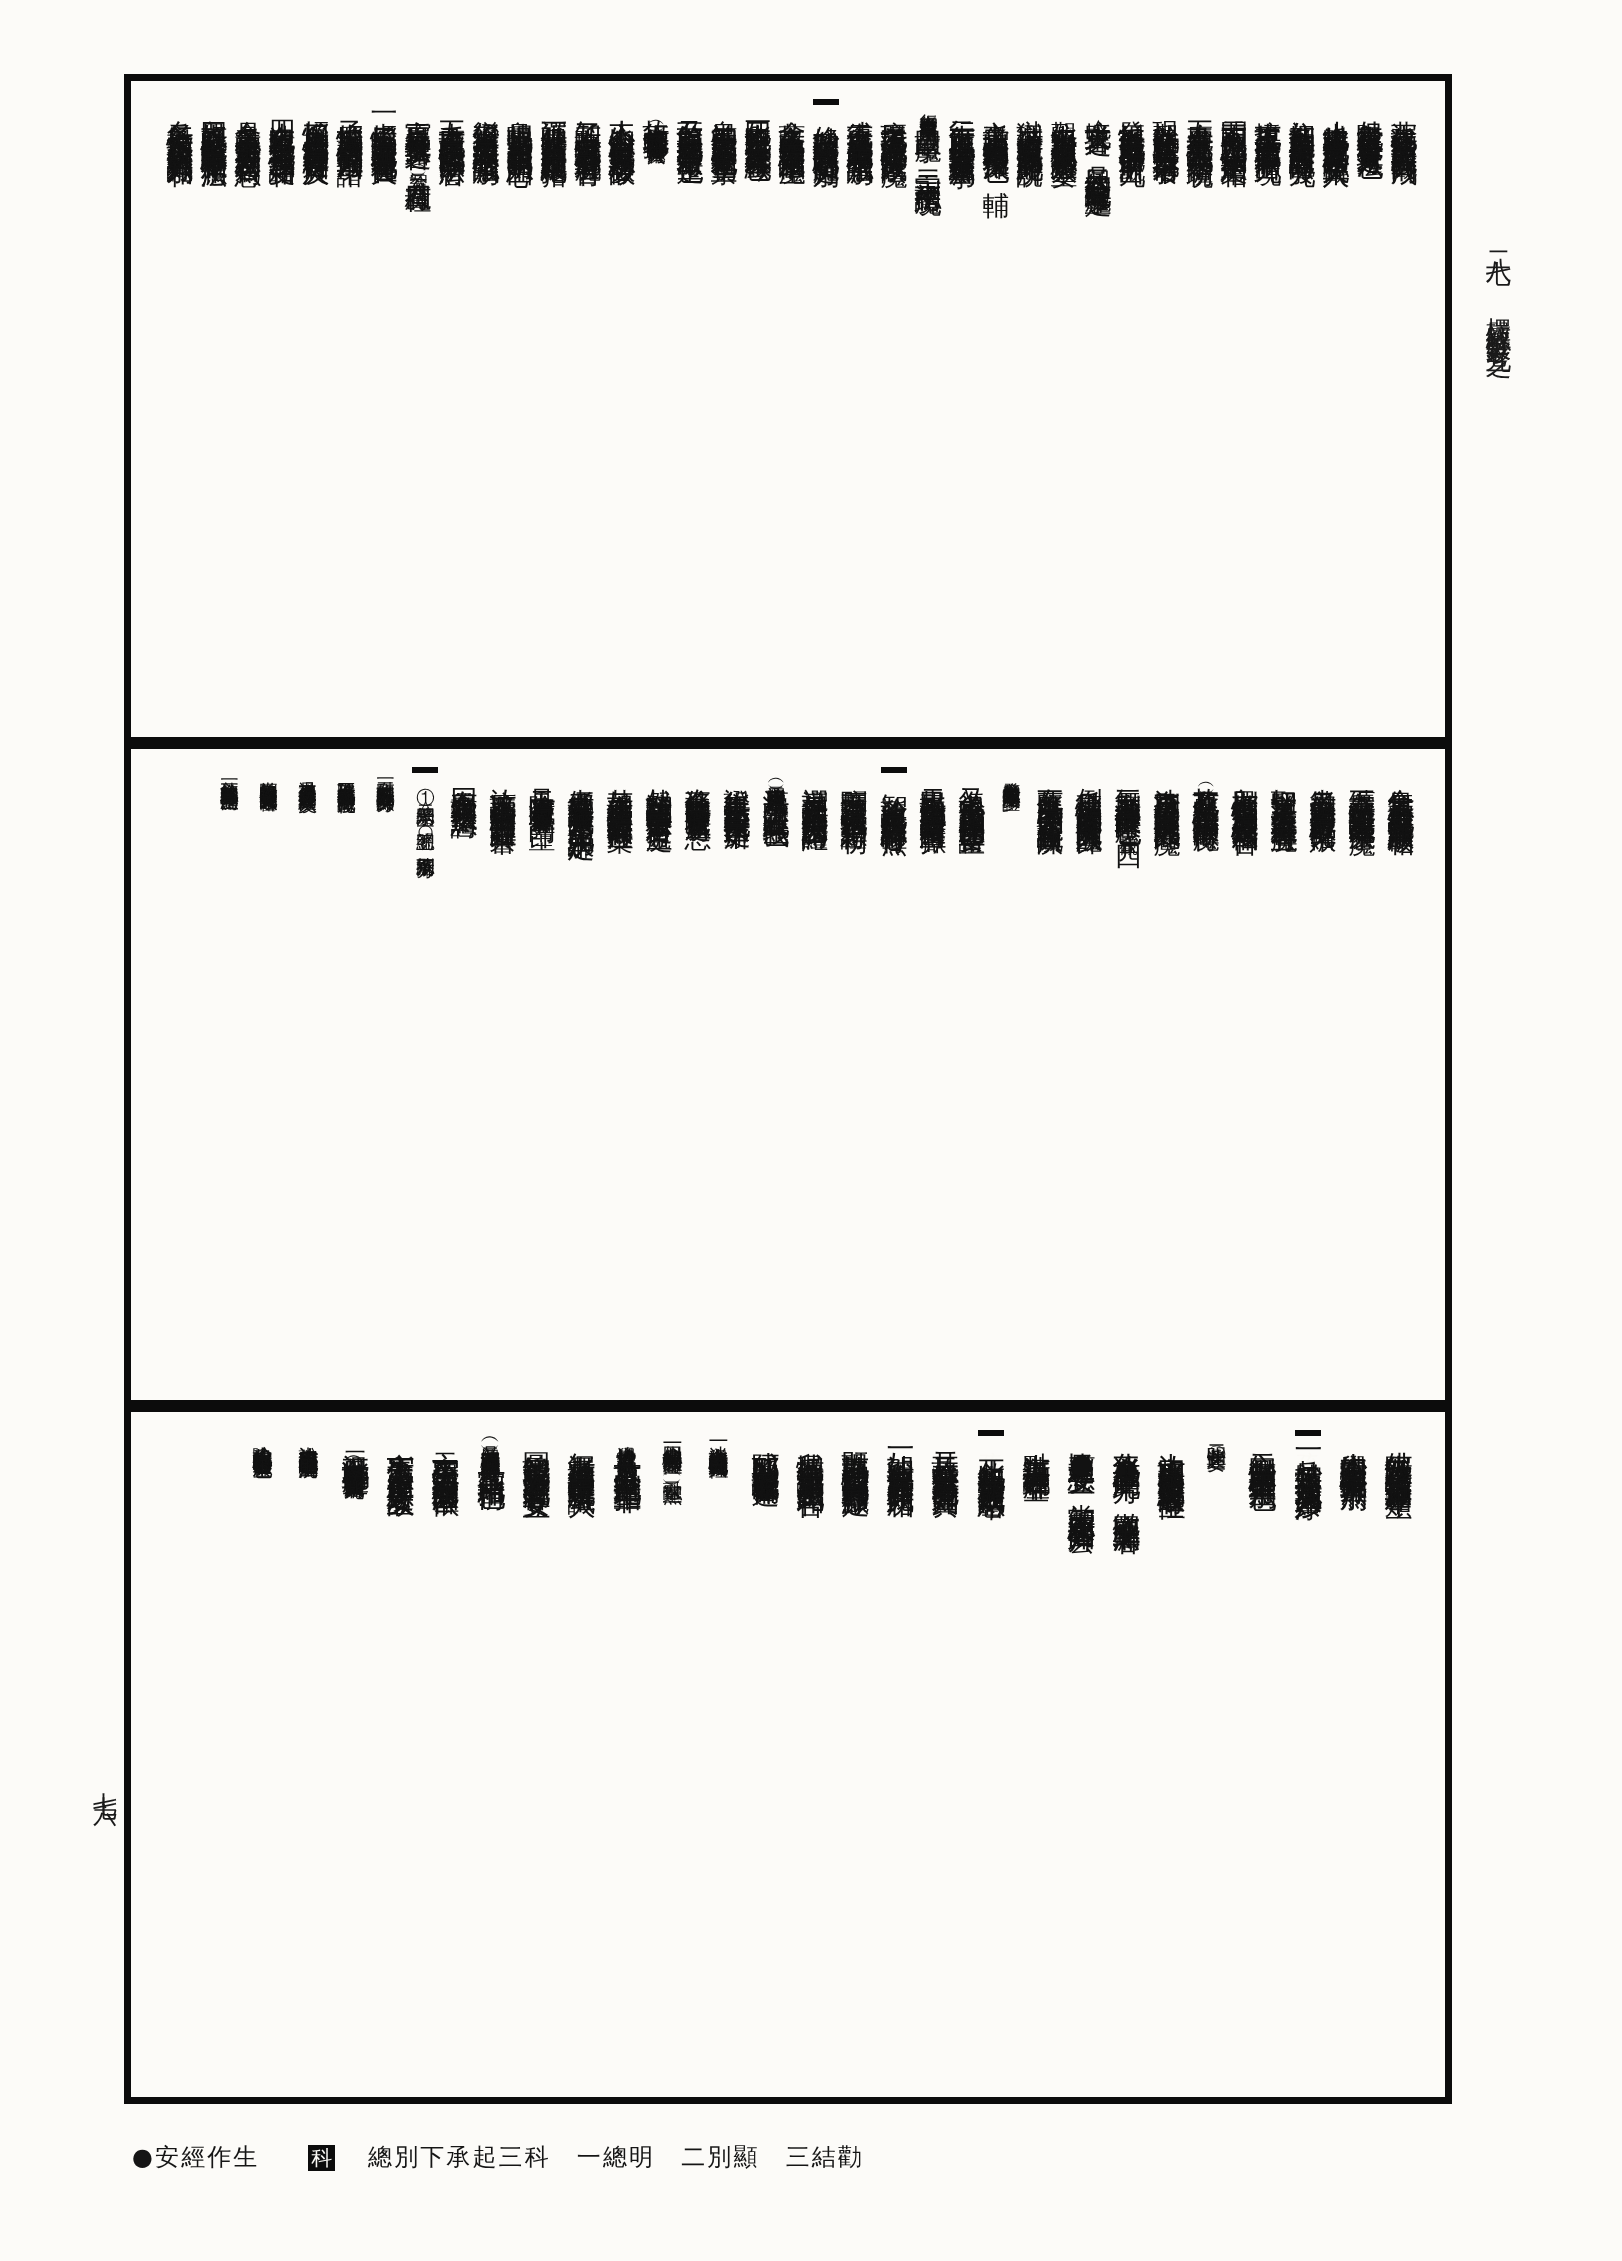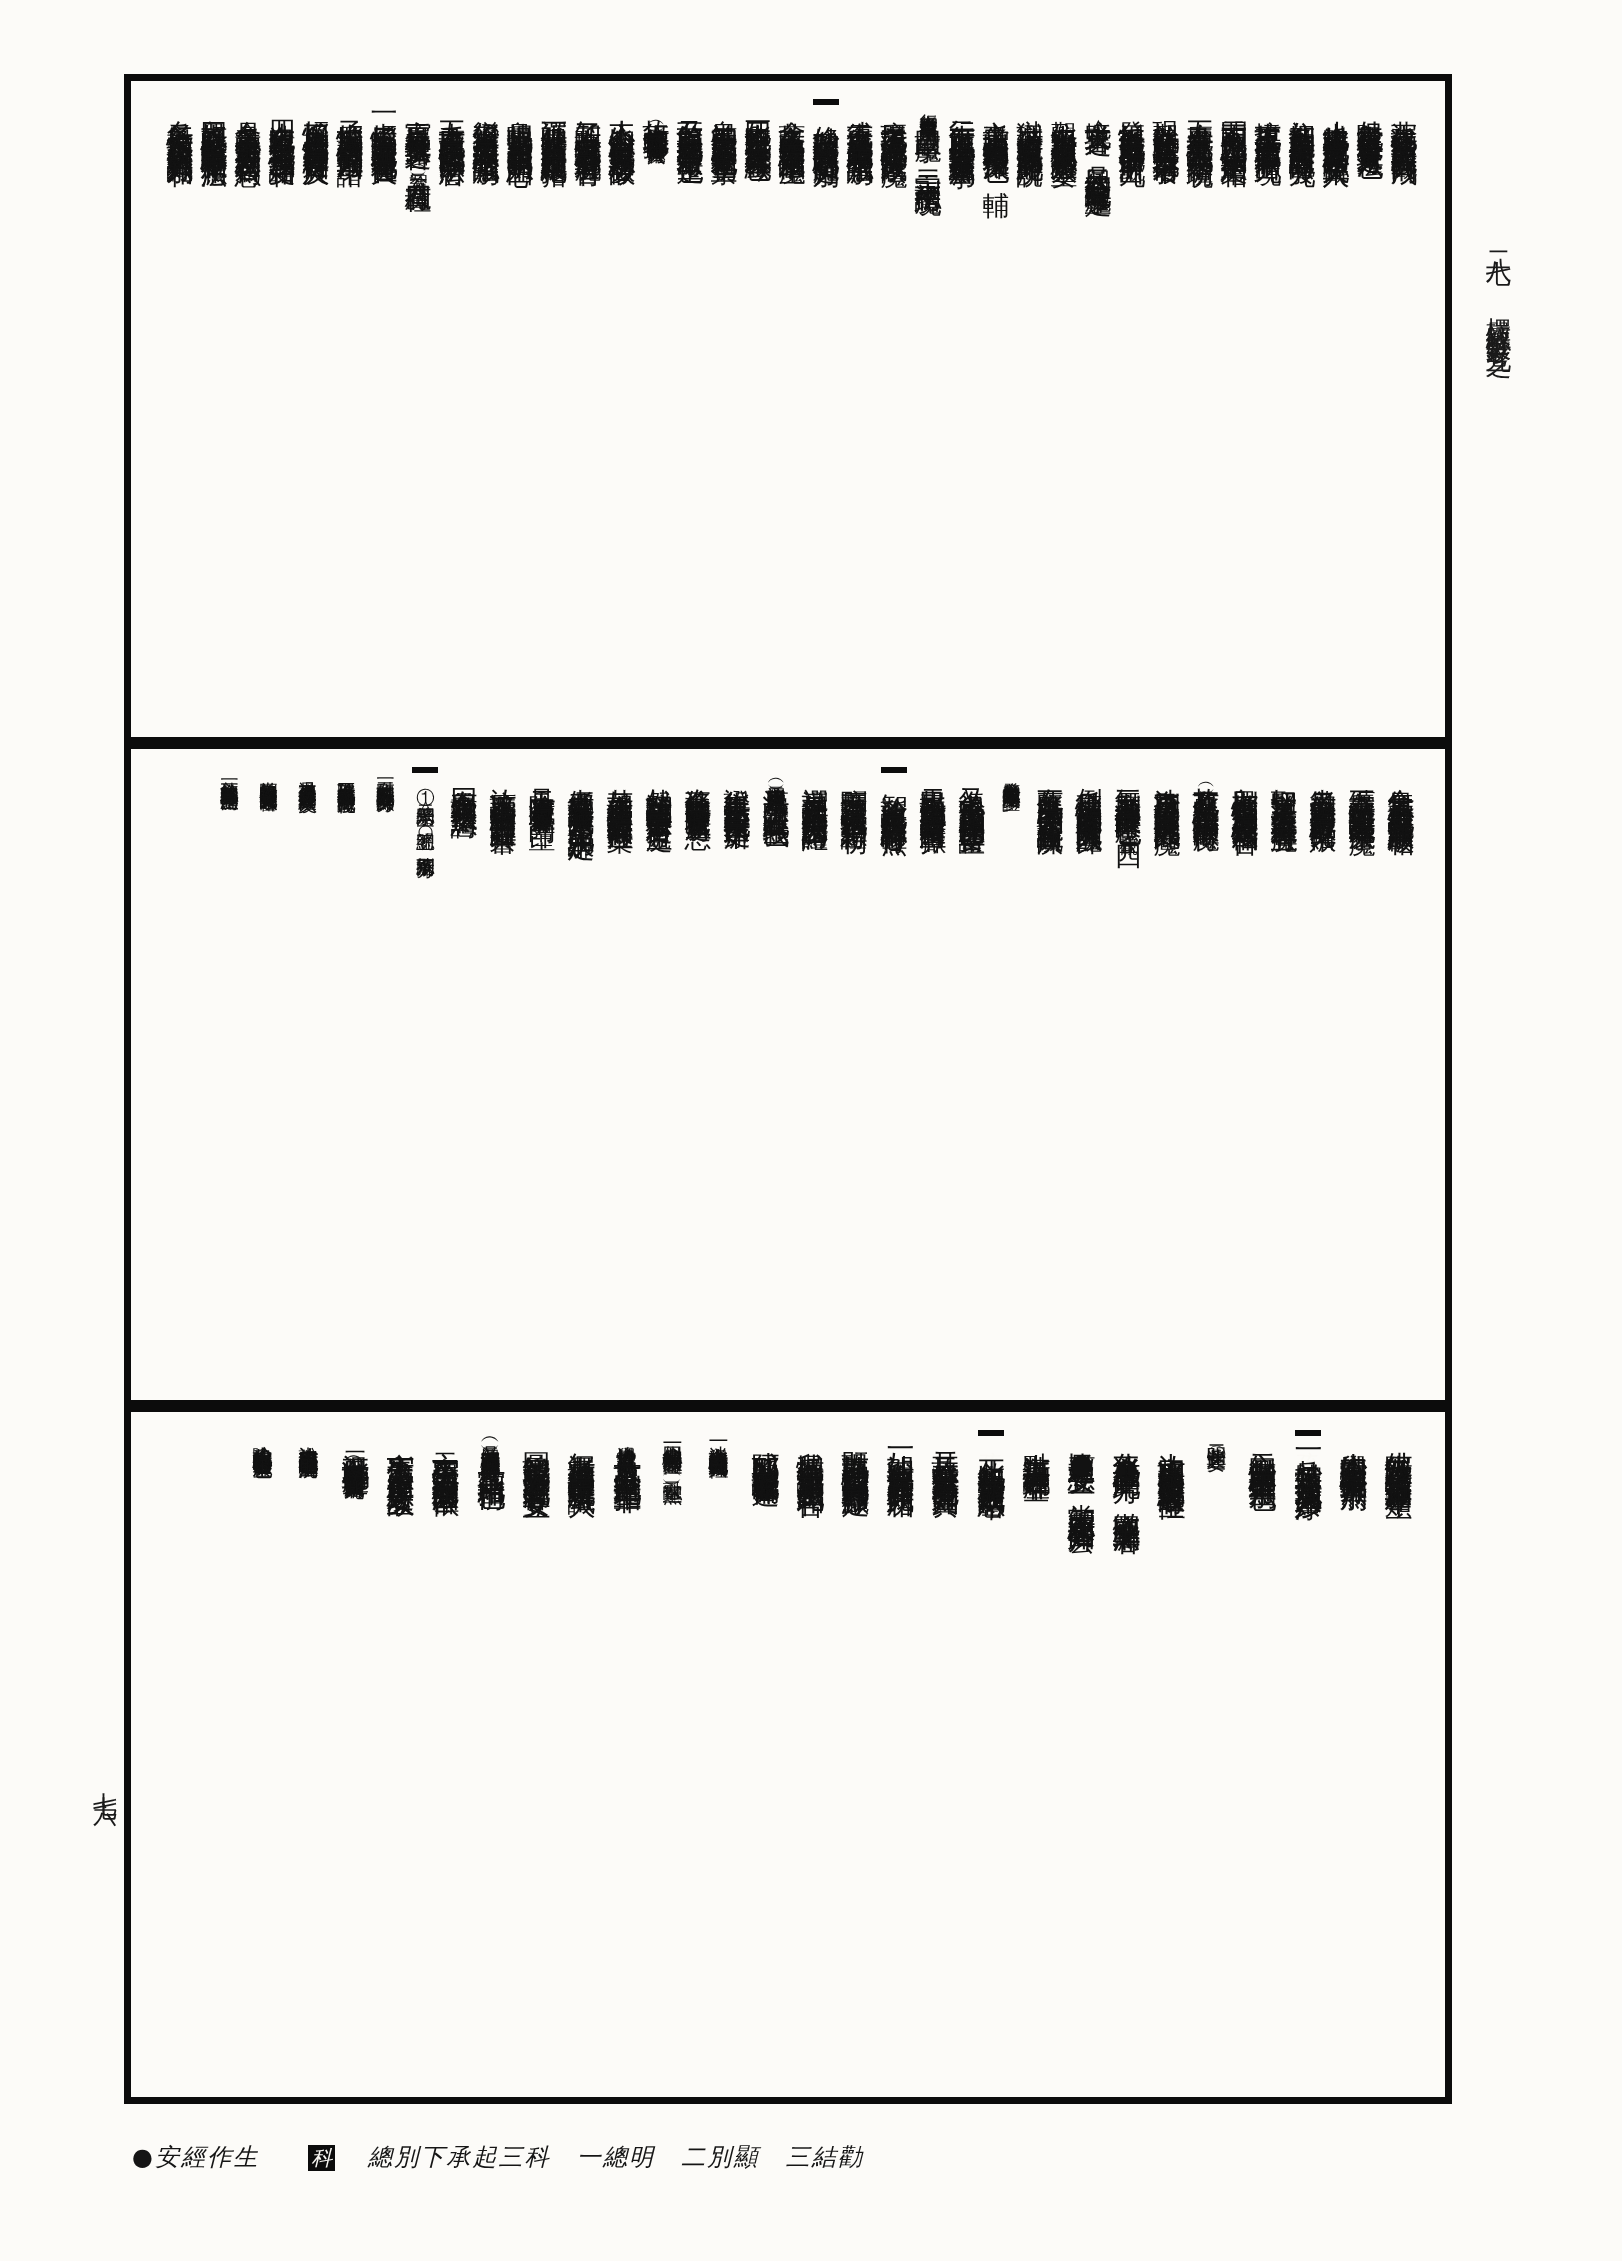--- a/index.html
+++ b/index.html
@@ -18,21 +18,21 @@
   .col span{text-orientation:upright;}
   .sm{font-size:18.4px;letter-spacing:0.7px;}
   .band-bottom .sm{font-size:20px;}
   .box{background:#0c0c0c;color:#faf9f5;font-size:23px;padding:2.8px 0;letter-spacing:0;}
   .margin-col{position:absolute;writing-mode:vertical-rl;text-orientation:upright;
               font-size:25.5px;letter-spacing:4.2px;color:#1a1a1a;}
   .margin-right{left:1482px;top:233px;height:990px;}
   .margin-left{left:89px;top:1773px;height:226px;font-size:24px;}
   .vgap{display:inline-block;height:52px;width:0.7px;}
   .footer{position:absolute;left:132px;top:2141px;font-size:24px;letter-spacing:2.1px;
-          white-space:nowrap;color:#151515;font-style:italic;}
+          white-space:nowrap;color:#151515;}
   .footer .box{font-size:21px;padding:1.4px 2.8px;}
   .fs{display:inline-block;width:49px;}
   .fs2{display:inline-block;width:33px;}
 </style>
 </head>
 <body>
 
 <div class="page">
 
   <div class="margin-col margin-right">

